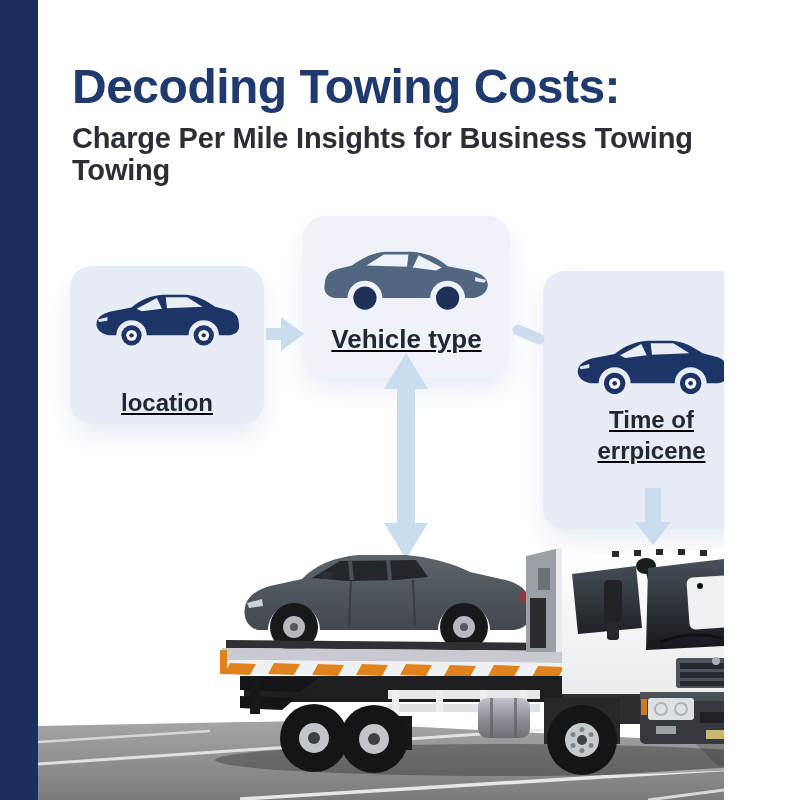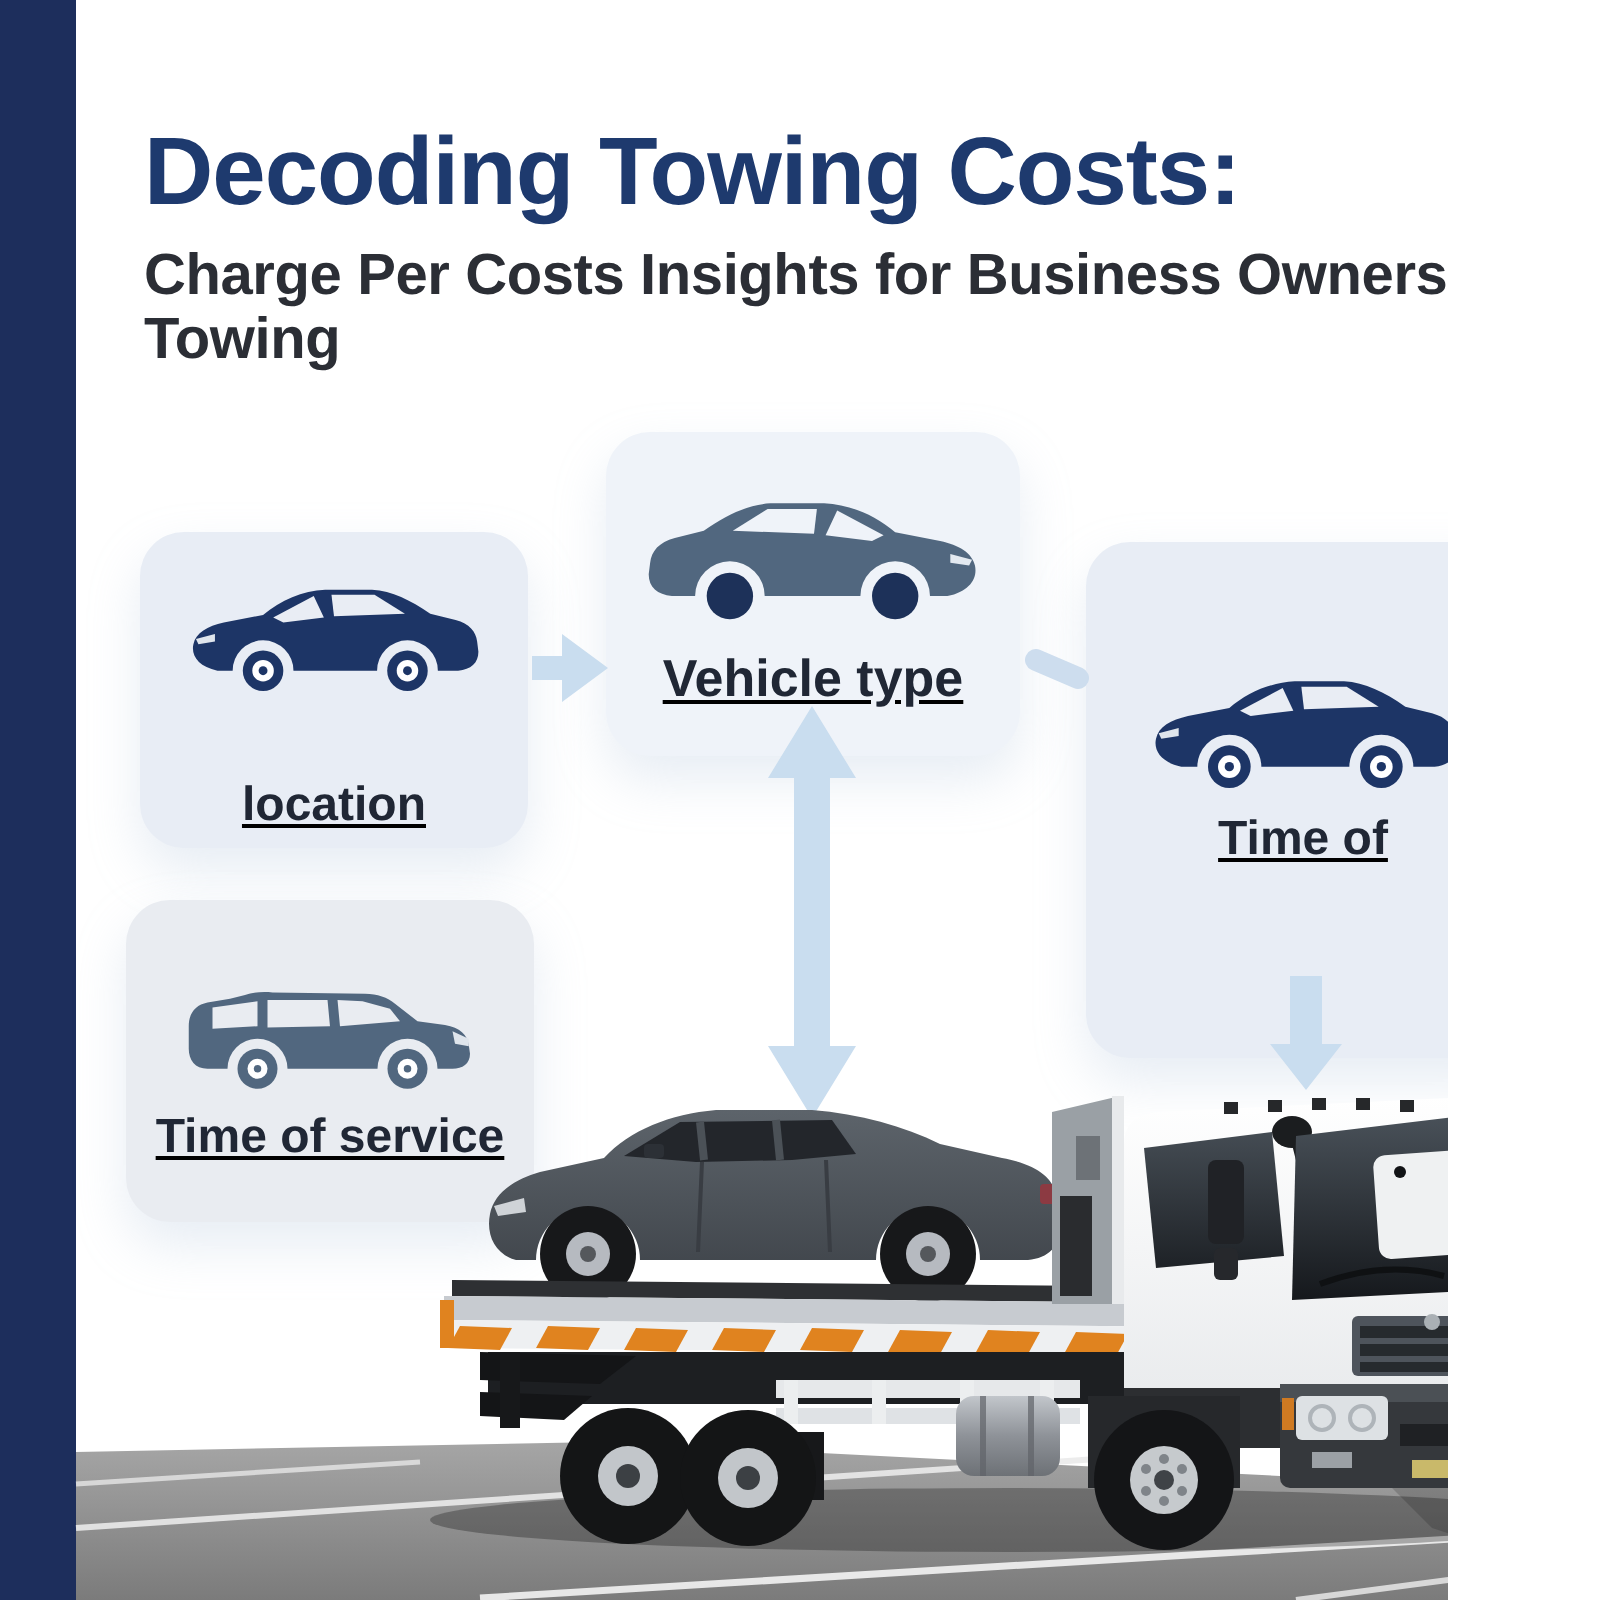--- a/index.html
+++ b/index.html
@@ -22,21 +22,21 @@
 </style>
 </head>
 <body>
 
 <div class="canvas">
 
   <div class="accent-bar"></div>
 
   <div class="header">
     <h1 class="title">Decoding Towing Costs:</h1>
-    <p class="subtitle"><span>Charge Per Costs Insights for Business Owners</span><br>
+    <p class="subtitle"><span>Charge Per Mile Insights for Business Towing</span><br>
     <span>Towing</span></p>
   </div>
 
   <div class="node node-location">
     <svg class="icon-car" width="152" height="70" viewBox="0 0 240 110">
       <path d="M28,84 C13,81 7,72 9,63 C11,54 20,49 33,46 L64,40 C78,28 95,21 113,20 L150,20 C166,21 180,28 196,39 L216,44 C227,47 232,53 233,61 L234,69 C234,78 228,83 218,84 L202,84 A24,24 0 0 0 154,84 L88,84 A24,24 0 0 0 40,84 Z" fill="#1d3566"></path>
       <path d="M72,42 L104,25 L112,42 L80,46 Z" fill="#e9edf4"></path>
       <path d="M118,24 L152,24 L176,39 L120,41 Z" fill="#e9edf4"></path>
       <path fill="#dfe5ec" d="M11,59 L26,55 L26,61 L13,63 Z"></path>
       <circle cx="64" cy="84" r="16" fill="#1d3566"></circle>
@@ -69,39 +69,23 @@
       <path d="M72,42 L104,25 L112,42 L80,46 Z" fill="#e9edf4"></path>
       <path d="M118,24 L152,24 L176,39 L120,41 Z" fill="#e9edf4"></path>
       <path fill="#dfe5ec" d="M11,59 L26,55 L26,61 L13,63 Z"></path>
       <circle cx="64" cy="84" r="16" fill="#1d3566"></circle>
         <circle cx="64" cy="84" r="8.5" fill="#ffffff"></circle>
         <circle cx="64" cy="84" r="3.5" fill="#1d3566"></circle>
       <circle cx="178" cy="84" r="16" fill="#1d3566"></circle>
         <circle cx="178" cy="84" r="8.5" fill="#ffffff"></circle>
         <circle cx="178" cy="84" r="3.5" fill="#1d3566"></circle>
     </svg>
-    <div class="label" style="margin-top:4px"><span>Time of</span><br></div>
-  </div>
-
-  <div class="node node-service">
-    <svg class="icon-car" width="150" height="78" viewBox="0 0 240 110">
-      <path d="M22,86 C12,86 7,79 7,70 L7,52 C7,42 12,35 22,33 L40,30 L52,27 C58,25 66,24 74,25 L148,26 C158,26 166,29 172,34 L190,48 L212,51 C224,53 230,59 231,67 L232,74 C232,82 226,86 218,86 L206,86 A24,24 0 0 0 158,86 L86,86 A24,24 0 0 0 38,86 Z" fill="#51677f"></path>
-      <path fill="#e9ecf1" d="M26,37 L62,32 L62,52 L26,54 Z"></path>
-      <path fill="#e9ecf1" d="M70,31 L118,31 L120,52 L70,53 Z"></path>
-      <path fill="#e9ecf1" d="M126,31 L146,32 L168,38 L176,48 L128,52 Z"></path>
-      <path fill="#dfe5ec" d="M218,56 L231,62 L231,68 L220,66 Z"></path>
-      <circle cx="62" cy="86" r="16" fill="#51677f"></circle>
-        <circle cx="62" cy="86" r="8" fill="#ffffff"></circle>
-        <circle cx="62" cy="86" r="3" fill="#51677f"></circle>
-      <circle cx="182" cy="86" r="16" fill="#51677f"></circle>
-        <circle cx="182" cy="86" r="8" fill="#ffffff"></circle>
-        <circle cx="182" cy="86" r="3" fill="#51677f"></circle>
-    </svg>
-    <div class="label">Time of service</div>
-  </div>
+    <div class="label" style="margin-top:4px"><span>Time of</span><br><span>errpicene</span></div>
+  </div>
+
 
   <svg class="arrow" style="left:266px;top:317px" width="38" height="34" viewBox="0 0 38 34">
     <polygon points="0,11 15,11 15,0 38,17 15,34 15,23 0,23" fill="#c9ddef"></polygon>
   </svg>
 
   <svg class="arrow" style="left:384px;top:353px" width="44" height="206" viewBox="0 0 44 206">
     <polygon points="22,0 44,36 31,36 31,170 44,170 22,206 0,170 13,170 13,36 0,36" fill="#c9ddef"></polygon>
   </svg>
 
   <svg class="arrow" style="left:511px;top:322px" width="36" height="26" viewBox="0 0 36 26">

